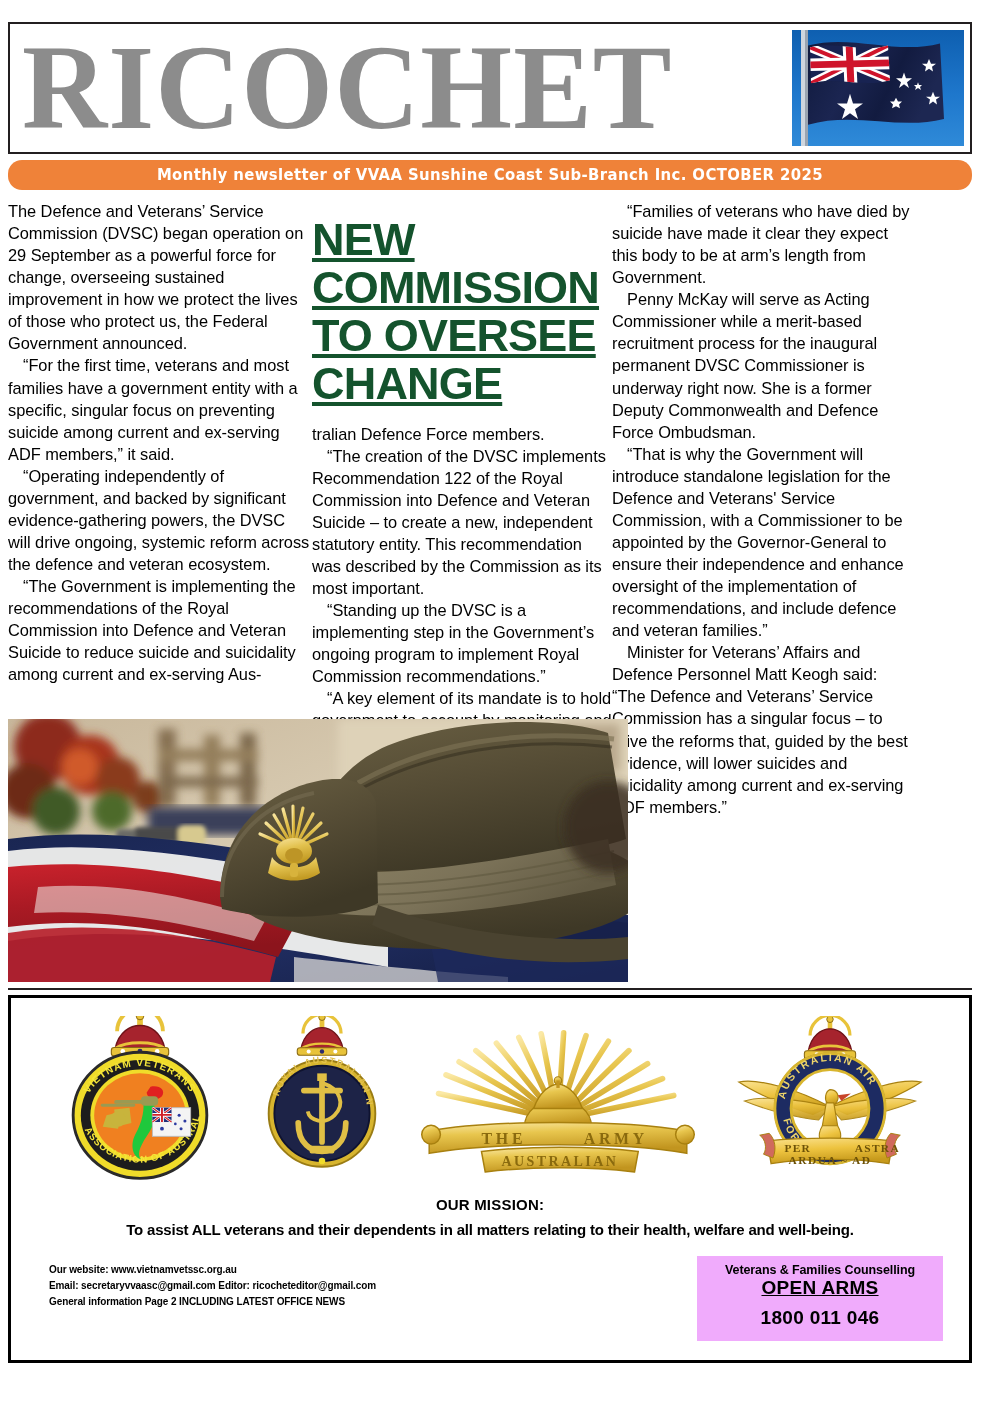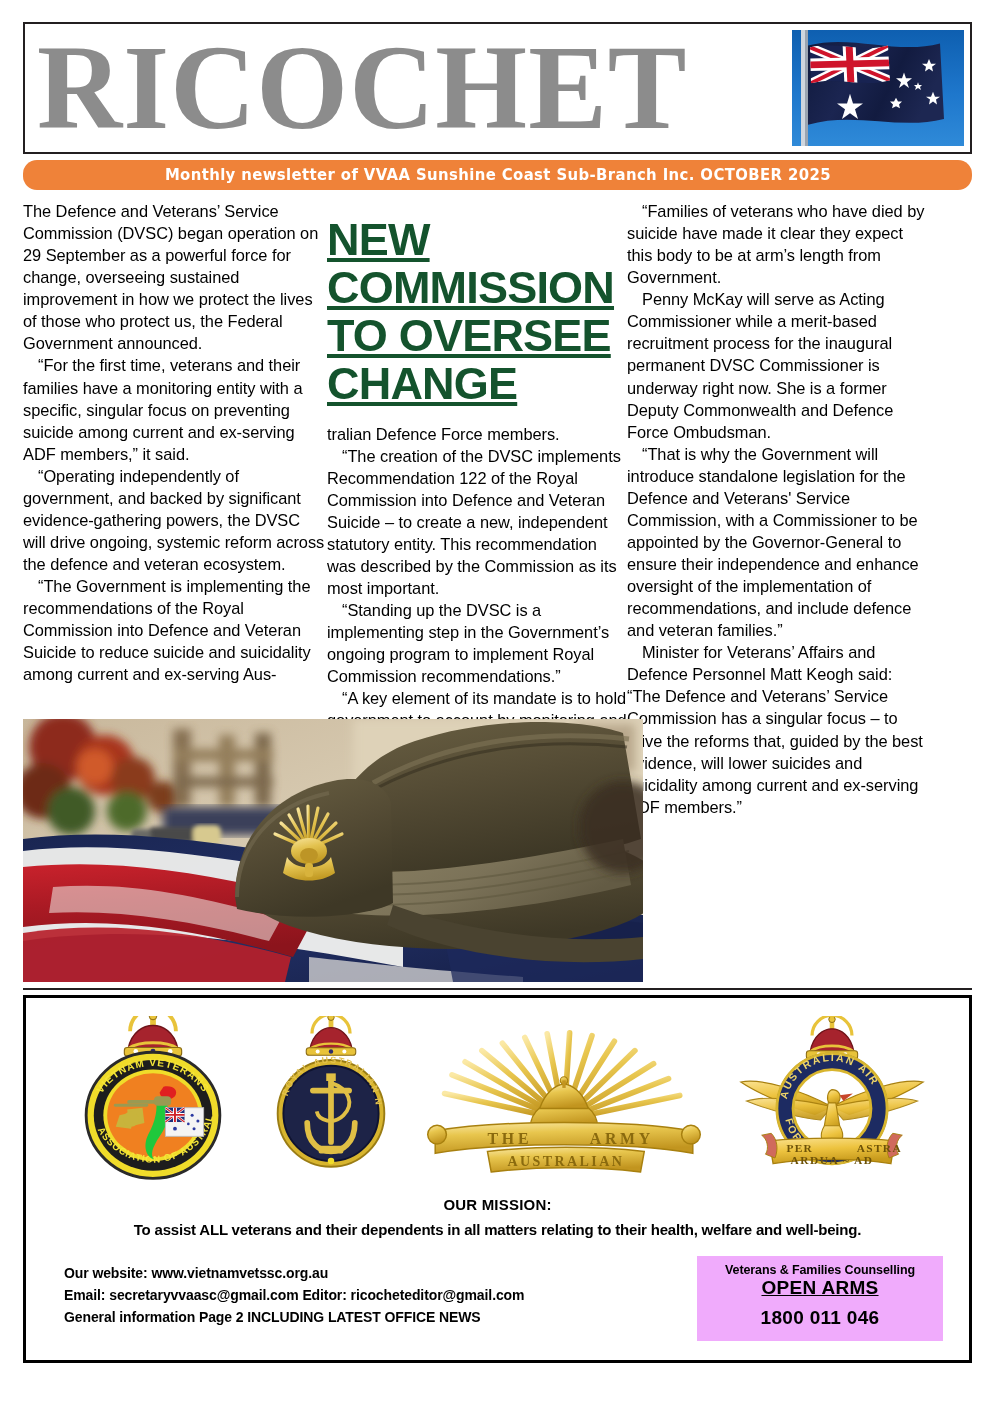--- a/index.html
+++ b/index.html
@@ -8,21 +8,21 @@
     background: #ffffff;
   }
   body {
     width: 992px; height: 1402px;
     font-family: "Liberation Sans", sans-serif;
     color: #000;
     overflow: hidden;
     position: relative;
   }
 
-  .page { width: 992px; height: 1138px; padding: 22px 20px 0 23px; position: relative; }
+  .page { width: 992px; height: 1138px; padding: 22px 20px 0 8px; position: relative; }
 
   
   .masthead {
     border: 2px solid #231f20;
     height: 132px;
     display: flex;
     align-items: stretch;
     background: #fff;
     position: relative;
     overflow: hidden;
@@ -150,21 +150,21 @@
     letter-spacing: -0.2px;
     margin-top: 8px;
   }
   .contact-row {
     display: flex;
     justify-content: space-between;
     align-items: flex-start;
     margin-top: 24px;
     padding: 0 14px 0 26px;
   }
-  .contact-lines { font-weight: 700; font-size: 14px; line-height: 1.58; letter-spacing: -0.1px; }
+  .contact-lines { font-weight: 700; font-size: 10px; line-height: 1.58; letter-spacing: -0.1px; }
   .openarms {
     background: #f0abfc;
     width: 246px;
     padding: 7px 6px 12px 6px;
     text-align: center;
     margin-top: -6px;
   }
   .oa-top { font-size: 12.5px; font-weight: 600; letter-spacing: -0.1px; }
   .oa-mid { font-size: 19px; font-weight: 700; text-decoration: underline; letter-spacing: .3px; }
   .oa-bot { font-size: 19px; font-weight: 700; margin-top: 8px; letter-spacing: .3px; }
@@ -231,21 +231,21 @@
 
   <div class="banner">
     <span>Monthly newsletter of VVAA Sunshine Coast Sub-Branch Inc. OCTOBER 2025</span>
   </div>
 
   <div class="article">
 
     <div class="col left">
       <div class="body-text">
         <p>The Defence and Veterans’ Service Commission (DVSC) began operation on 29 September as a powerful force for change, overseeing sustained improvement in how we protect the lives of those who protect us, the Federal Government announced.</p>
-        <p class="ind">“For the first time, veterans and their families have a monitoring entity with a specific, singular focus on preventing suicide among current and ex-serving ADF members,” it said.</p>
+        <p class="ind">“For the first time, veterans and most families have a government entity with a specific, singular focus on preventing suicide among current and ex-serving ADF members,” it said.</p>
         <p class="ind">“Operating independently of government, and backed by significant evidence-gathering powers, the DVSC will drive ongoing, systemic reform across the defence and veteran ecosystem.</p>
         <p class="ind">“The Government is implementing the recommendations of the Royal Commission into Defence and Veteran Suicide to reduce suicide and suicidality among current and ex-serving Aus-</p>
       </div>
     </div>
 
     <div class="col mid">
       <h1 class="headline">NEW COMMISSION TO OVERSEE CHANGE</h1>
       <div class="body-text">
         <p>tralian Defence Force members.</p>
         <p class="ind">“The creation of the DVSC implements Recommendation 122 of the Royal Commission into Defence and Veteran Suicide – to create a new, independent statutory entity. This recommendation was described by the Commission as its most important.</p>

